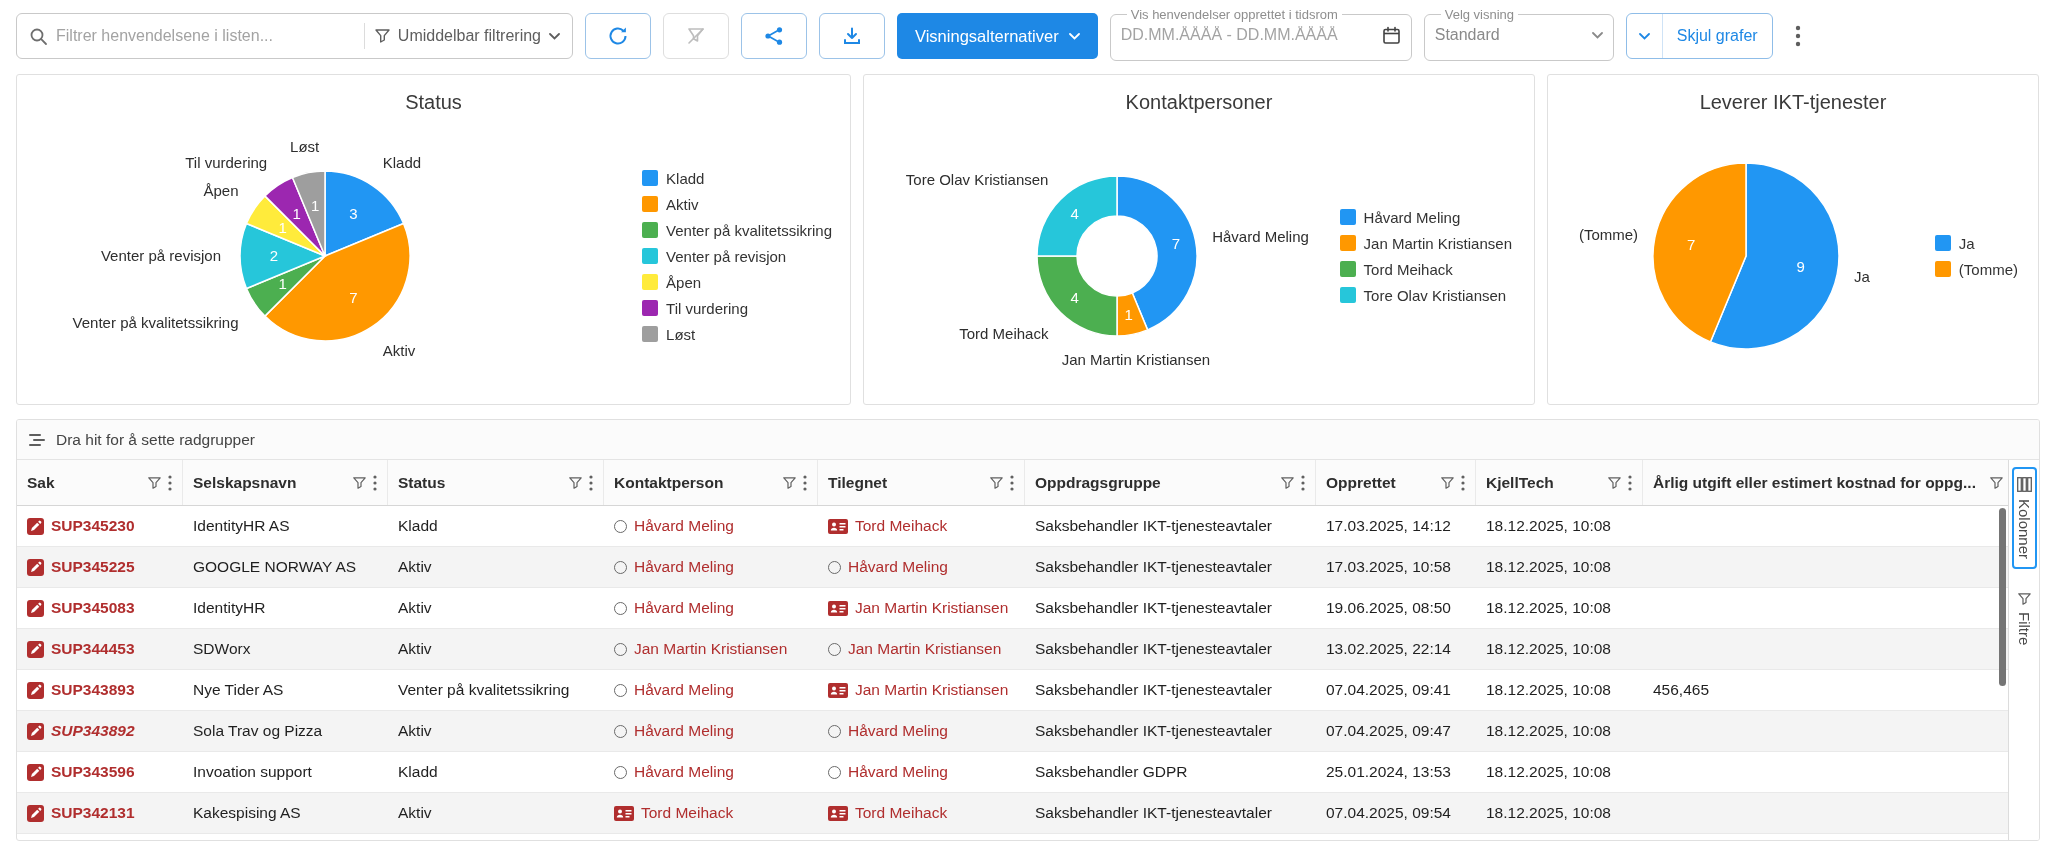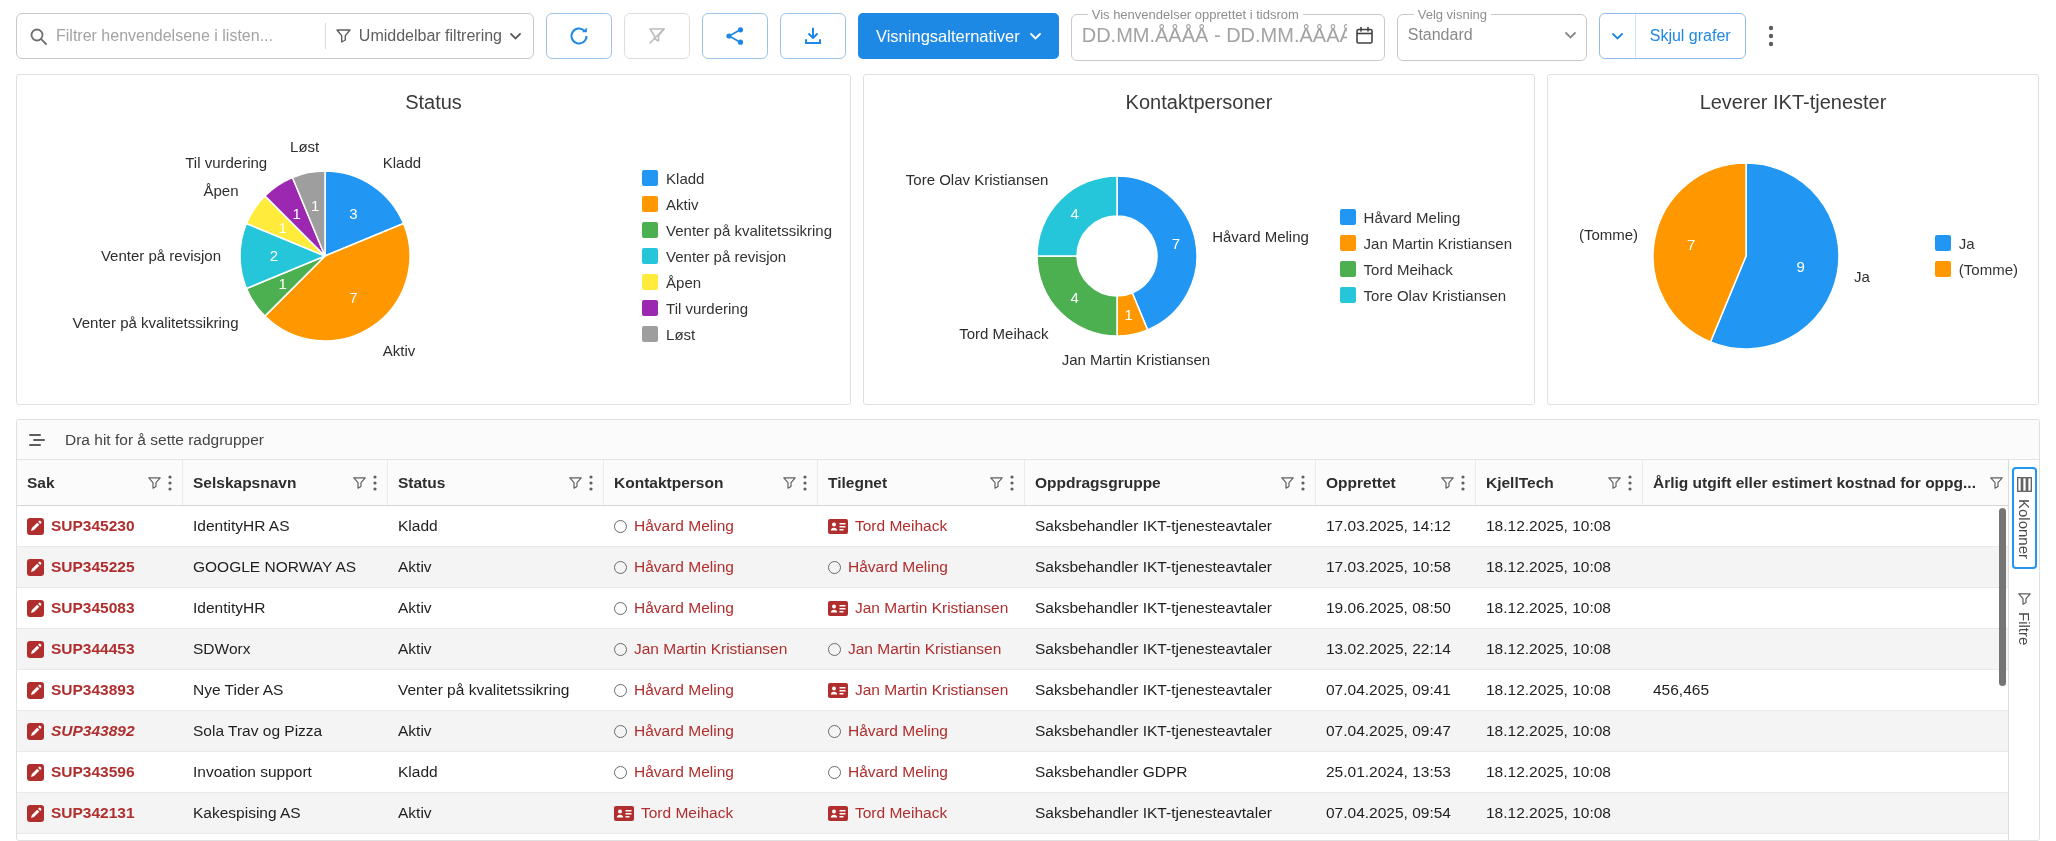--- a/index.html
+++ b/index.html
@@ -3,36 +3,36 @@
 <meta charset="utf-8">
 <style>
   *{box-sizing:border-box;margin:0;padding:0;}
   html,body{width:2056px;height:841px;overflow:hidden;}
   body{font-family:"Liberation Sans",sans-serif;background:#fff;color:#222;
        --blue:#1E88E5;--blue-border:#9CC3E8;--red:#B02E2E;--border:#E0E0E0;}
   .app{width:2056px;height:841px;padding:10px 16px 0;}
 
   
   .toolbar{display:flex;align-items:center;gap:12px;height:52px;margin-bottom:12px;}
-  .combo{display:flex;align-items:center;height:46px;width:518px;border:1px solid #C9C9C9;
+  .combo{display:flex;align-items:center;height:46px;width:557px;border:1px solid #C9C9C9;
          border-radius:6px;background:#fff;padding:18px 12px;}
   .combo input{flex:1;border:none;outline:none;font-size:16px;color:#333;min-width:0;background:transparent;font-family:inherit;}
   .combo input::placeholder{color:#A3A3A3;}
   .combo .vdiv{width:1px;height:26px;background:#DCDCDC;margin:0 10px;}
   .filter-mode{display:flex;align-items:center;gap:8px;color:#5E5E5E;font-size:16px;cursor:pointer;white-space:nowrap;}
   .icon-btn{width:66px;height:46px;border:1px solid var(--blue-border);border-radius:6px;background:#fff;
             display:flex;align-items:center;justify-content:center;cursor:pointer;}
   .icon-btn.disabled{border-color:#DEDEDE;}
   .primary-btn{height:46px;padding:0 18px;background:var(--blue);border:none;border-radius:5px;color:#fff;
                font-size:16.5px;display:flex;align-items:center;gap:10px;cursor:pointer;font-family:inherit;}
   fieldset.outlined{height:52px;border:1px solid #C9C9C9;border-radius:6px;padding:0 10px;background:#fff;margin-top:-2px;}
   fieldset.outlined legend{font-size:13px;color:#8E8E8E;padding:0 4px;margin-left:6px;line-height:11px;}
   fieldset .fcontent{display:flex;align-items:center;gap:8px;height:32px;margin-top:-1px;}
   .date-field{width:302px;}
-  .date-field input{flex:1;border:none;outline:none;font-size:20px;color:#333;min-width:0;background:transparent;font-family:inherit;}
+  .date-field input{flex:1;border:none;outline:none;font-size:16px;color:#333;min-width:0;background:transparent;font-family:inherit;}
   .date-field input::placeholder{color:#A3A3A3;}
   .view-field{width:190px;}
   .view-field .value{flex:1;font-size:16px;color:#8A8A8A;}
   .split-btn{height:46px;border:1px solid #8FBDE8;border-radius:6px;background:#fff;display:flex;
              align-items:center;padding:0;cursor:pointer;}
   .split-btn .seg1{padding:0 12px;display:flex;align-items:center;color:var(--blue);}
   .split-btn .sep{width:1px;height:44px;background:#CFE3F6;}
   .split-btn .label{padding:0 14px;color:var(--blue);font-size:16px;white-space:nowrap;}
   .kebab-wrap{display:flex;align-items:center;justify-content:center;width:26px;height:46px;cursor:pointer;}
 
@@ -48,21 +48,21 @@
   #card-kontakt{width:672px;}
   #card-ikt{width:492px;}
   #card-status .legend{margin-right:10px;}
   #card-kontakt .legend{margin-right:14px;}
   #card-ikt .legend{margin-right:12px;}
   svg.pie text{font-family:"Liberation Sans",sans-serif;}
 
   
   .table-wrap{height:422px;border:1px solid var(--border);border-radius:3px;background:#fff;
               display:flex;flex-direction:column;overflow:hidden;}
-  .group-bar{height:40px;flex:0 0 auto;display:flex;align-items:center;gap:19px;padding:0 12px;
+  .group-bar{height:40px;flex:0 0 auto;display:flex;align-items:center;gap:10px;padding:0 12px;
              border-bottom:1px solid #E4E4E4;color:#444;font-size:15.5px;background:#FBFBFB;}
   .grid-zone{flex:1;display:flex;min-height:0;position:relative;}
   .grid-cols{flex:1;min-width:0;overflow:hidden;display:flex;flex-direction:column;}
   .header-row{display:flex;height:46px;flex:0 0 auto;border-bottom:1px solid #D6D6D6;background:#FBFBFB;}
   .hcell{display:flex;align-items:center;gap:7px;padding:0 10px;border-right:1px solid #EAEAEA;
          font-size:15.5px;font-weight:bold;color:#2E2E2E;overflow:hidden;white-space:nowrap;cursor:pointer;}
   .hcell .spacer{flex:1;}
   .hicon{display:flex;align-items:center;flex:0 0 auto;}
   .row{display:flex;height:41px;flex:0 0 auto;align-items:center;border-bottom:1px solid #E9E9E9;
        font-size:15.5px;color:#1F1F1F;background:#fff;}

